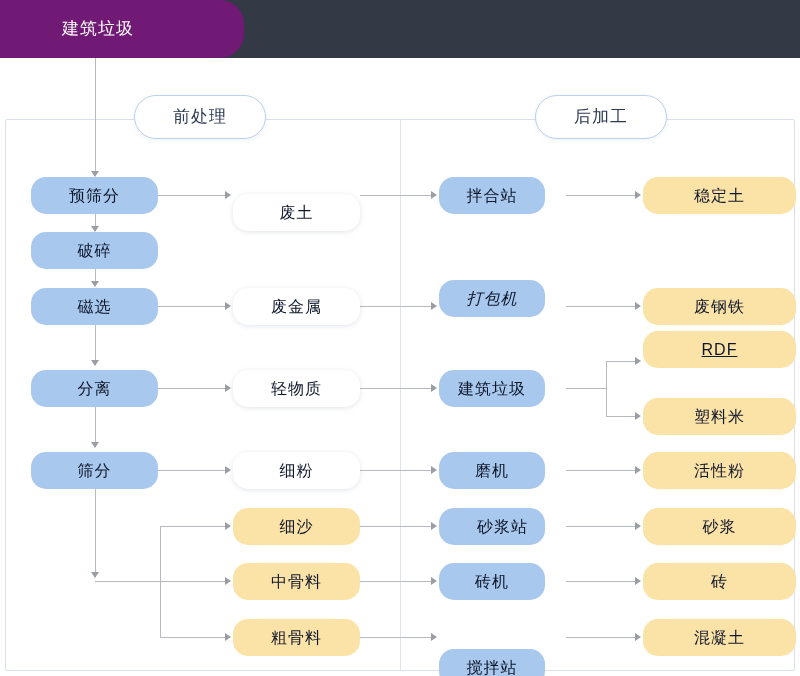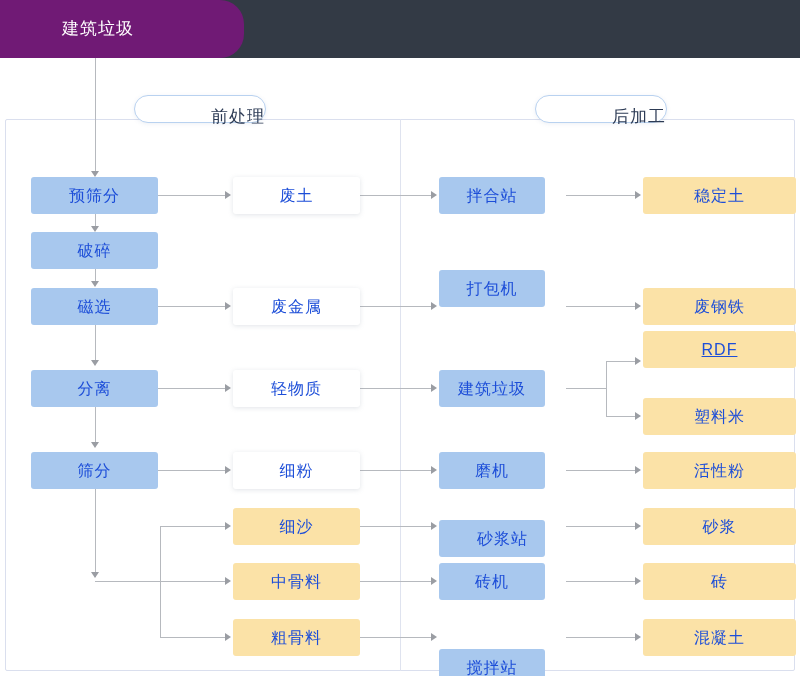--- a/index.html
+++ b/index.html
@@ -72,45 +72,45 @@
   .divider-v {
     position: absolute;
     left: 400px; top: 119px;
     width: 1px; height: 552px;
     background: #dfe3ef;
   }
 
   
   .section-chip {
     position: absolute;
-    height: 28px;
+    height: 44px;
     background: #ffffff;
     border: 1px solid #b9d2f0;
     border-radius: 22px;
     box-sizing: border-box;
-    text-align: right;
+    text-align: center;
     color: #2d3b55;
     font-size: 17px;
     letter-spacing: 1px;
     box-shadow: 0 1px 4px rgba(80,110,160,0.10);
   }
   .section-chip span { display: block; line-height: 42px; }
   #chip-pre  { left: 134px; top: 95px;  width: 132px; }
   #chip-post { left: 535px; top: 95px;  width: 132px; }
 
   
   .node {
     position: absolute;
     height: 37px;
-    border-radius: 3px;
+    border-radius: 15px;
     box-sizing: border-box;
     text-align: center;
     font-size: 16px;
     letter-spacing: 1px;
-    color: #1d4ed8;
+    color: #0f172a;
   }
   .node span { display: block; line-height: 37px; }
   .node.blue   { background: #a8c8ee; }
   .node.white  { background: #ffffff; box-shadow: 0 1px 5px rgba(120,130,150,0.22); }
   .node.yellow { background: #fbe2a7; }
 
   .col1 { left: 31px;  width: 127px; }
   .col2 { left: 233px; width: 127px; }
   .col3 { left: 439px; width: 106px; }
   .col4 { left: 643px; width: 153px; }
@@ -251,21 +251,21 @@
 <div class="node blue col1" style="top:288px;">
   <span>磁选</span>
 </div>
 <div class="node blue col1" style="top:370px;">
   <span>分离</span>
 </div>
 <div class="node blue col1" style="top:452px;">
   <span>筛分</span>
 </div>
 
-<div class="node white col2" style="top:177px;text-align:center;">
+<div class="node white col2" style="top:194px;text-align:center;">
   <span>废土</span>
 </div>
 <div class="node white col2" style="top:288px;">
   <span>废金属</span>
 </div>
 <div class="node white col2" style="top:370px;">
   <span>轻物质</span>
 </div>
 <div class="node white col2" style="top:452px;">
   <span>细粉</span>
@@ -276,30 +276,30 @@
 <div class="node yellow col2" style="top:563px;">
   <span>中骨料</span>
 </div>
 <div class="node yellow col2" style="top:619px;">
   <span>粗骨料</span>
 </div>
 
 <div class="node blue col3" style="top:177px;">
   <span>拌合站</span>
 </div>
-<div class="node blue col3" style="top:270px;">
+<div class="node blue col3" style="top:280px;font-style:italic;">
   <span>打包机</span>
 </div>
 <div class="node blue col3" style="top:370px;">
   <span>建筑垃圾</span>
 </div>
 <div class="node blue col3" style="top:452px;">
   <span>磨机</span>
 </div>
-<div class="node blue col3" style="top:520px;padding-left:21px;">
+<div class="node blue col3" style="top:508px;padding-left:21px;">
   <span>砂浆站</span>
 </div>
 <div class="node blue col3" style="top:563px;">
   <span>砖机</span>
 </div>
 <div class="node blue col3" style="top:619px;margin-top:30px;">
   <span>搅拌站</span>
 </div>
 
 <div class="node yellow col4" style="top:177px;">

